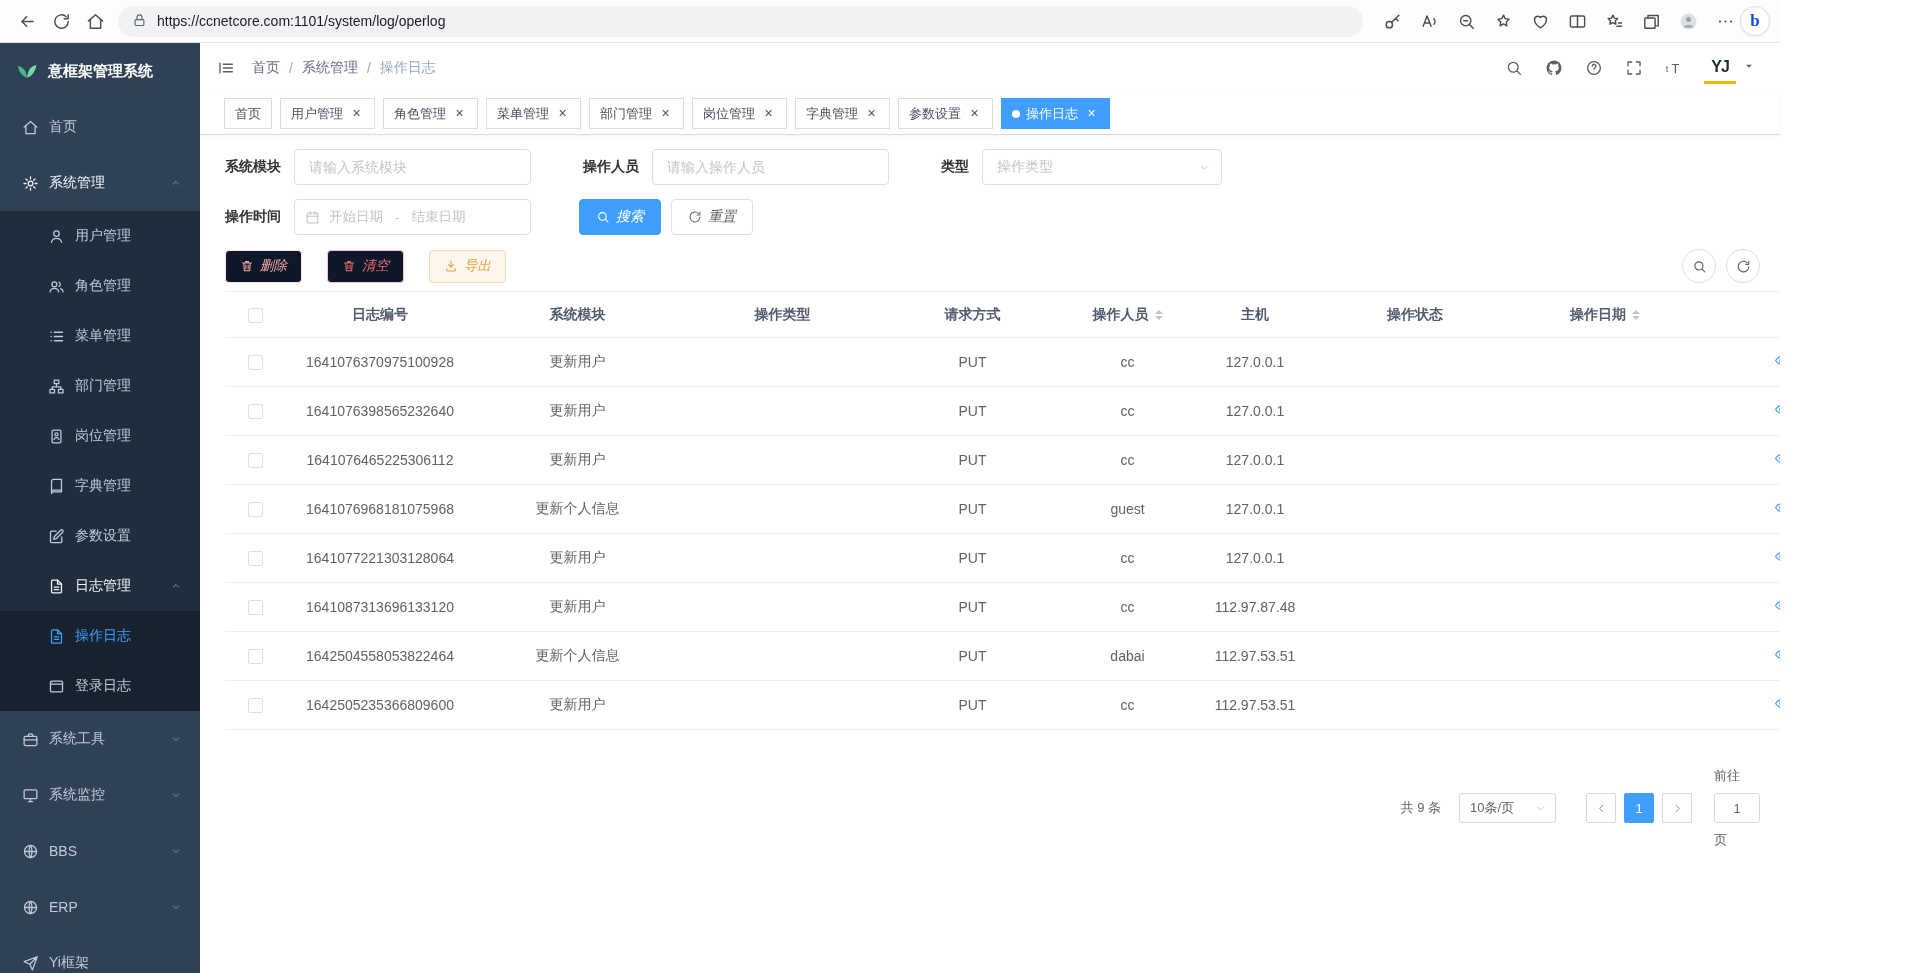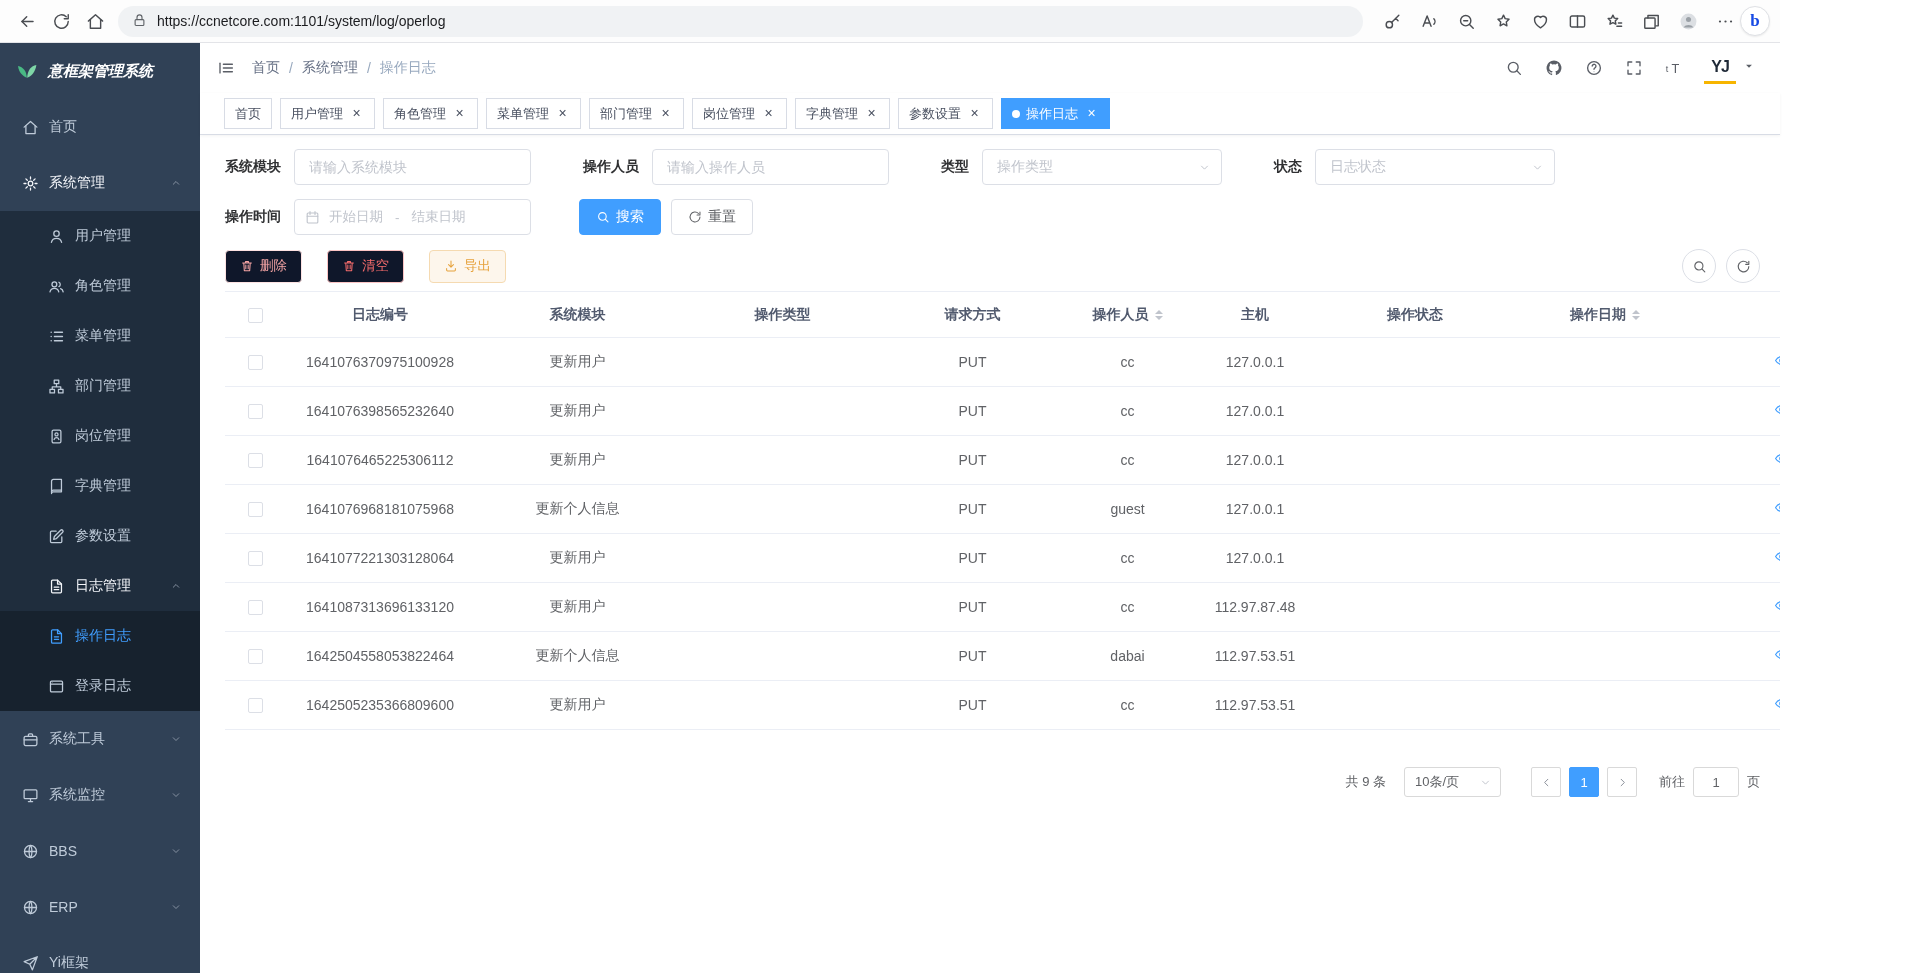--- a/index.html
+++ b/index.html
@@ -21,21 +21,21 @@
   .browser-right { display:flex; align-items:center; gap:7px; flex:0 0 auto; }
   .browser-right .bicon { width:30px; height:30px; }
   .copilot { width:30px; height:30px; border-radius:50%; background:#fff; border:1px solid #dfe1e5;
              color:#174ae4; font-weight:bold; font-size:17px; display:flex; align-items:center;
              justify-content:center; font-family:"Liberation Serif",serif; cursor:pointer;
              box-shadow:0 1px 2px rgba(0,0,0,.08); }
 
   
   .app { flex:1; display:flex; min-height:0; }
   .sidebar { width:200px; flex:0 0 200px; background:#304156; overflow:hidden; }
-  .logo { height:56px; display:flex; align-items:center; gap:10px; padding:0 16px; cursor:pointer;font-style:italic; }
+  .logo { height:56px; display:flex; align-items:center; gap:10px; padding:0 16px; cursor:pointer; }
   .logo .ico svg { width:22px; height:22px; }
   .logo-text { color:#fff; font-size:15px; font-weight:bold; white-space:nowrap; }
   .menu-item { display:flex; align-items:center; color:#bfcbd9; font-size:14px; cursor:pointer; white-space:nowrap; }
   .menu-item .ico { display:inline-flex; margin-right:10px; }
   .menu-item .ico svg { width:17px; height:17px; }
   .menu-item .mlabel { flex:1; overflow:hidden; text-overflow:ellipsis; }
   .menu-item .marrow { margin-left:auto; display:inline-flex; color:#8d98a8; }
   .menu-item .marrow svg { width:12px; height:12px; }
   .lvl1 { height:56px; padding:0 18px 0 22px; }
   .lvl2 { height:50px; padding:0 18px 0 48px; background:#1f2d3d; }
@@ -84,21 +84,21 @@
              color:#c0c4cc; font-size:14px; cursor:pointer; }
   .sel-caret { display:inline-flex; color:#c0c4cc; }
   .sel-caret svg { width:13px; height:13px; }
   .date-range { width:237px; height:36px; border:1px solid #dcdfe6; border-radius:4px; display:flex;
                 align-items:center; padding:0 10px; gap:9px; font-size:13.5px; color:#c0c4cc; cursor:pointer; }
   .date-range .ico { display:inline-flex; }
   .date-range .ico svg { width:15px; height:15px; }
   .dr-sep { margin:0 3px; color:#c0c4cc; }
 
   .btn { height:36px; display:inline-flex; align-items:center; gap:6px; padding:0 16px; border-radius:4px;
-         border:1px solid #dcdfe6; background:#fff; color:#606266; font-size:14px; cursor:pointer; }
+         border:1px solid #dcdfe6; background:#fff; color:#606266; font-size:14px; cursor:pointer;font-style:italic; }
   .btn .ico { display:inline-flex; }
   .btn svg { width:14px; height:14px; }
   .btn.primary { background:#409eff; border-color:#409eff; color:#fff; margin-left:37px; }
   .btn.ml { margin-left:10px; }
 
   .toolbar { display:flex; align-items:center; margin:12px 0 8px 0; }
   .btn.sm { height:33px; padding:0 14px; font-size:13.5px; margin-right:25px; }
   .plain-danger { color:#f56c6c; background:#0f172a; border-color:#fbc4c4; }
   .plain-danger.disabled { color:#f9a7a7; border-color:#fde2e2; cursor:not-allowed; }
   .plain-warning { color:#e6a23c; background:#fdf6ec; border-color:#f5dab1; }
@@ -127,21 +127,21 @@
   .pagination { display:flex; align-items:center; justify-content:flex-end; margin-top:37px;
                 font-size:13px; color:#606266; }
   .pg-total { margin-right:18px; }
   .pg-size { width:97px; height:30px; border:1px solid #d9d9d9; border-radius:3px; display:flex;
              align-items:center; justify-content:space-between; padding:0 8px 0 10px; cursor:pointer; }
   .pager { display:flex; align-items:center; gap:8px; margin-left:30px; }
   .pg-btn { min-width:30px; height:30px; border:1px solid #d9d9d9; background:#fff; border-radius:2px;
             color:#8a8f99; display:flex; align-items:center; justify-content:center; cursor:pointer; font-size:13px; }
   .pg-btn svg { width:13px; height:13px; }
   .pg-btn.pg-active { background:#409eff; border-color:#409eff; color:#fff; }
-  .pg-jump { display:flex; align-items:center; gap:8px; margin-left:22px; }
+  .pg-jump { display:flex; gap:8px; margin-left:22px;flex-direction:column; }
   .pg-input { width:46px; height:30px; border:1px solid #d9d9d9; border-radius:3px; text-align:center;
               font-size:13px; color:#606266; outline:none; }
 </style>
 </head>
 <body>
 
 <div class="screen">
 
   <div class="browser-chrome">
     <span class="bicon">
@@ -545,31 +545,20 @@
             <input class="finput" placeholder="请输入系统模块" style="">
           </div>
           <div class="form-group">
             <label class="flabel">操作人员</label>
             <input class="finput" placeholder="请输入操作人员" style="">
           </div>
           <div class="form-group">
             <label class="flabel">类型</label>
             <div class="fselect">
               <span>操作类型</span>
-              <span class="sel-caret">
-                  <svg viewBox="0 0 24 24" fill="none" stroke="currentColor" stroke-width="1.8" stroke-linecap="round" stroke-linejoin="round">
-                    <path d="M6.5 9.5L12 15l5.5-5.5"></path>
-                  </svg>
-                </span>
-            </div>
-          </div>
-          <div class="form-group">
-            <label class="flabel">状态</label>
-            <div class="fselect">
-              <span>日志状态</span>
               <span class="sel-caret">
                   <svg viewBox="0 0 24 24" fill="none" stroke="currentColor" stroke-width="1.8" stroke-linecap="round" stroke-linejoin="round">
                     <path d="M6.5 9.5L12 15l5.5-5.5"></path>
                   </svg>
                 </span>
             </div>
           </div>
         </div>
 
         <div class="form-row">

